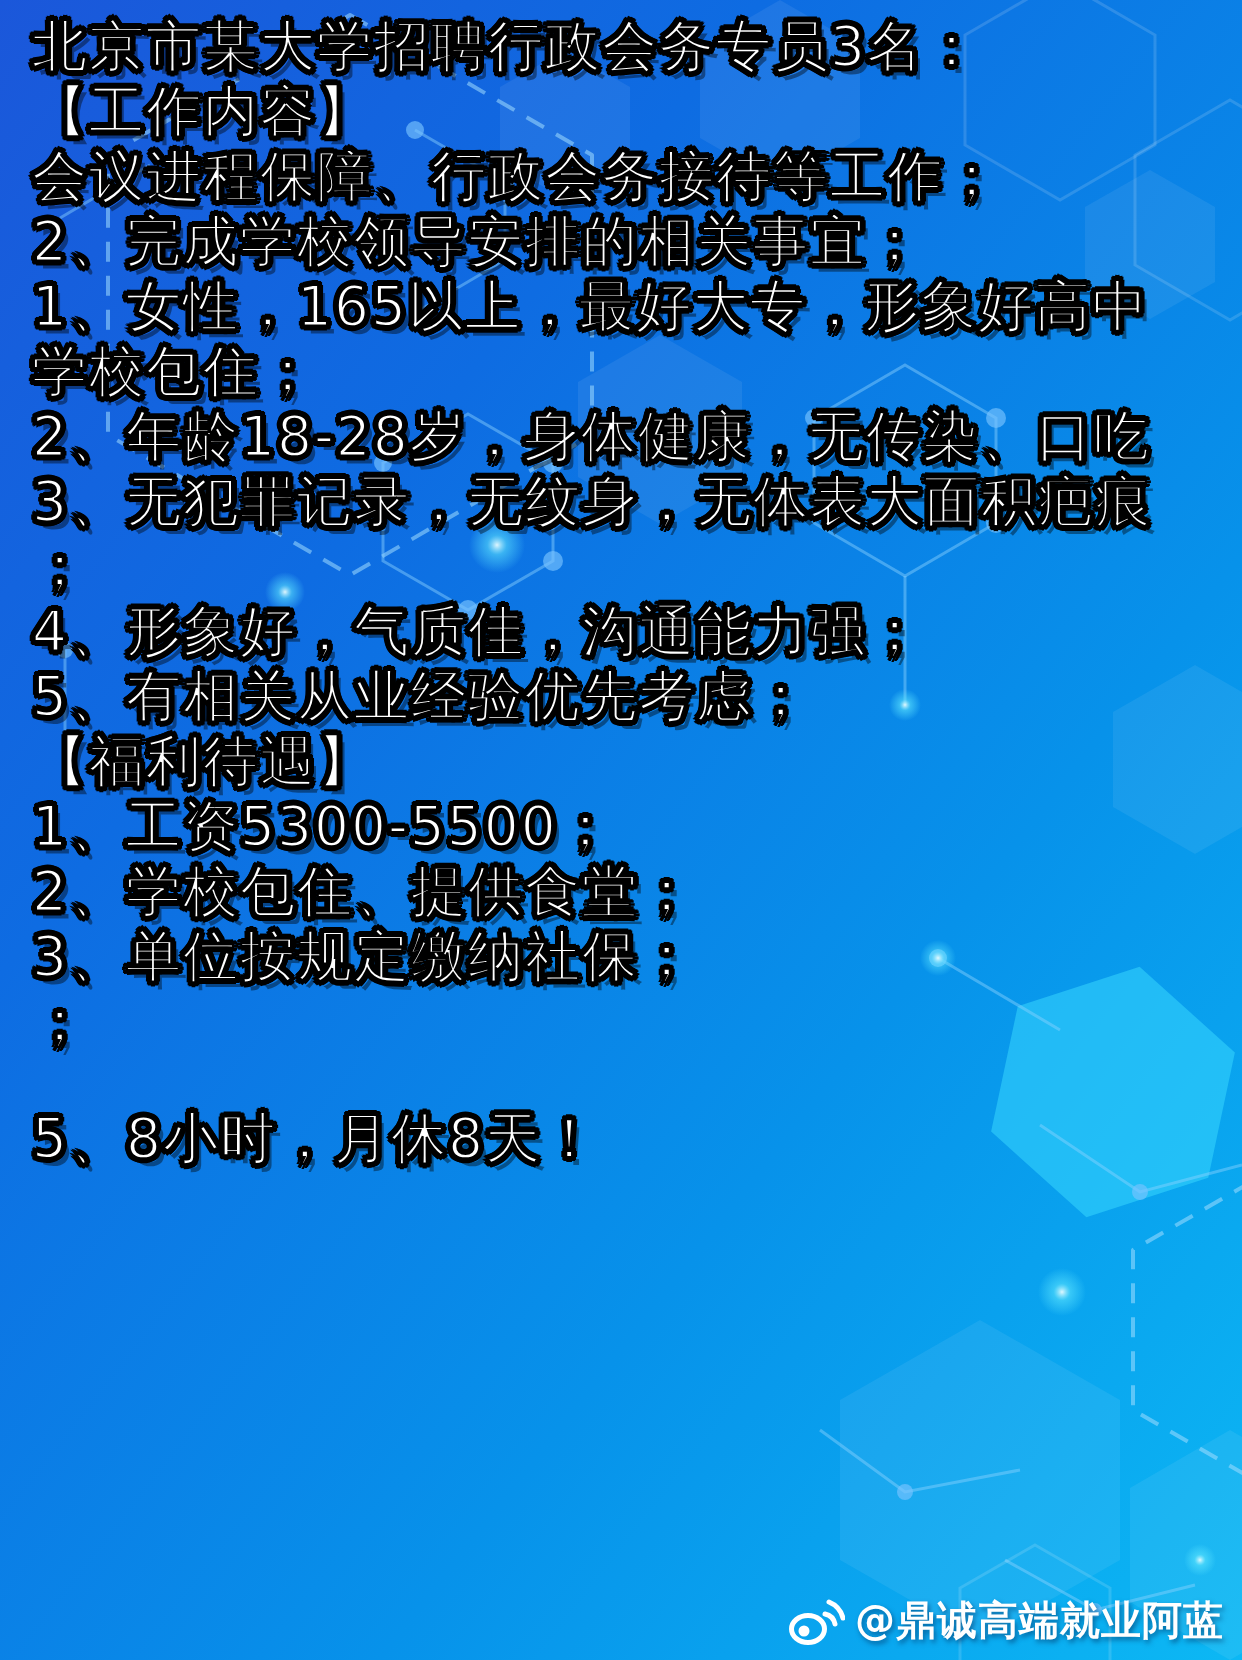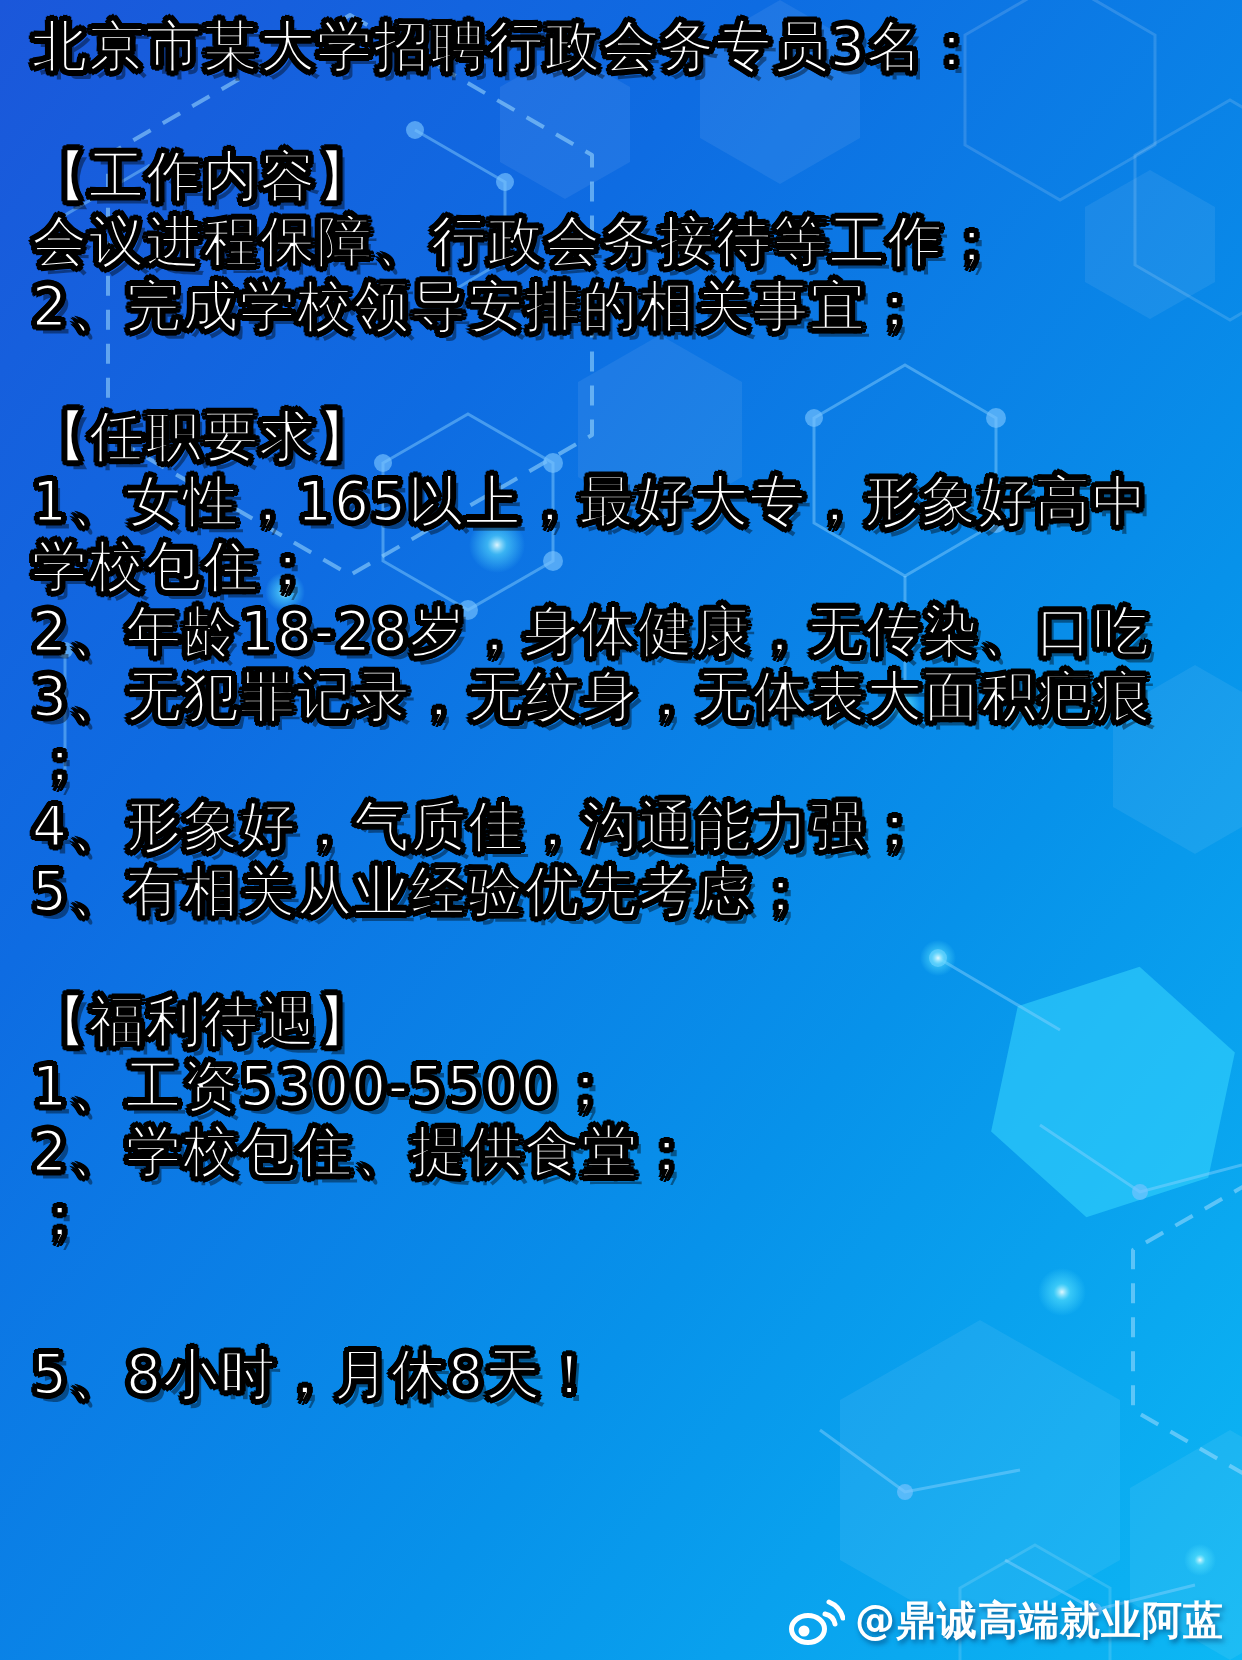--- a/index.html
+++ b/index.html
@@ -33,22 +33,22 @@
     letter-spacing: 2px;
     color: #ffffff;
     -webkit-text-stroke: 2px #000;
     text-shadow:
       5px 0 0 #000, -5px 0 0 #000, 0 5px 0 #000, 0 -5px 0 #000,
       4px 3px 0 #000, 4px -3px 0 #000, -4px 3px 0 #000, -4px -3px 0 #000,
       3px 4px 0 #000, 3px -4px 0 #000, -3px 4px 0 #000, -3px -4px 0 #000,
       7px 8px 0 rgba(0,0,0,0.40);
     white-space: nowrap;
   }
-  .heading { margin-top: 65px; }
-  .gap-above { margin-top: 93px; }
+  .heading { }
+  .gap-above { margin-top: 52px; }
   .watermark {
     position: absolute;
     right: 18px;
     bottom: 12px;
     z-index: 3;
     display: flex;
     align-items: center;
     gap: 10px;
     color: #ffffff;
     font-size: 40px;
@@ -134,32 +134,32 @@
   </g>
 </svg>
 
 <div class="content">
   <div class="title">北京市某大学招聘行政会务专员3名：</div>
 
   <div class="heading">【工作内容】</div>
   <div class="line">会议进程保障、行政会务接待等工作；</div>
   <div class="line">2、完成学校领导安排的相关事宜；</div>
 
-  <div class="heading">【任职要求】</div>
   <div class="line">1、女性，165以上，最好大专，形象好高中</div>
   <div class="line">学校包住；</div>
   <div class="line">2、年龄18-28岁，身体健康，无传染、口吃</div>
   <div class="line">3、无犯罪记录，无纹身，无体表大面积疤痕</div>
   <div class="line">；</div>
   <div class="line">4、形象好，气质佳，沟通能力强；</div>
   <div class="line">5、有相关从业经验优先考虑；</div>
 
   <div class="heading">【福利待遇】</div>
   <div class="line">1、工资5300-5500；</div>
   <div class="line">2、学校包住、提供食堂；</div>
+  <div class="line">3、单位按规定缴纳社保；</div>
   <div class="line">；</div>
   <div class="line gap-above">5、8小时，月休8天！</div>
 </div>
 
 <div class="watermark">
   <span>
     <svg width="56" height="50" viewBox="0 0 56 50">
       <g fill="none" stroke="#ffffff" stroke-linecap="round">
         <ellipse cx="19" cy="33" rx="16.5" ry="13.5" stroke-width="5"></ellipse>
         <circle cx="15" cy="35" r="5.5" fill="#ffffff" stroke="none"></circle>

